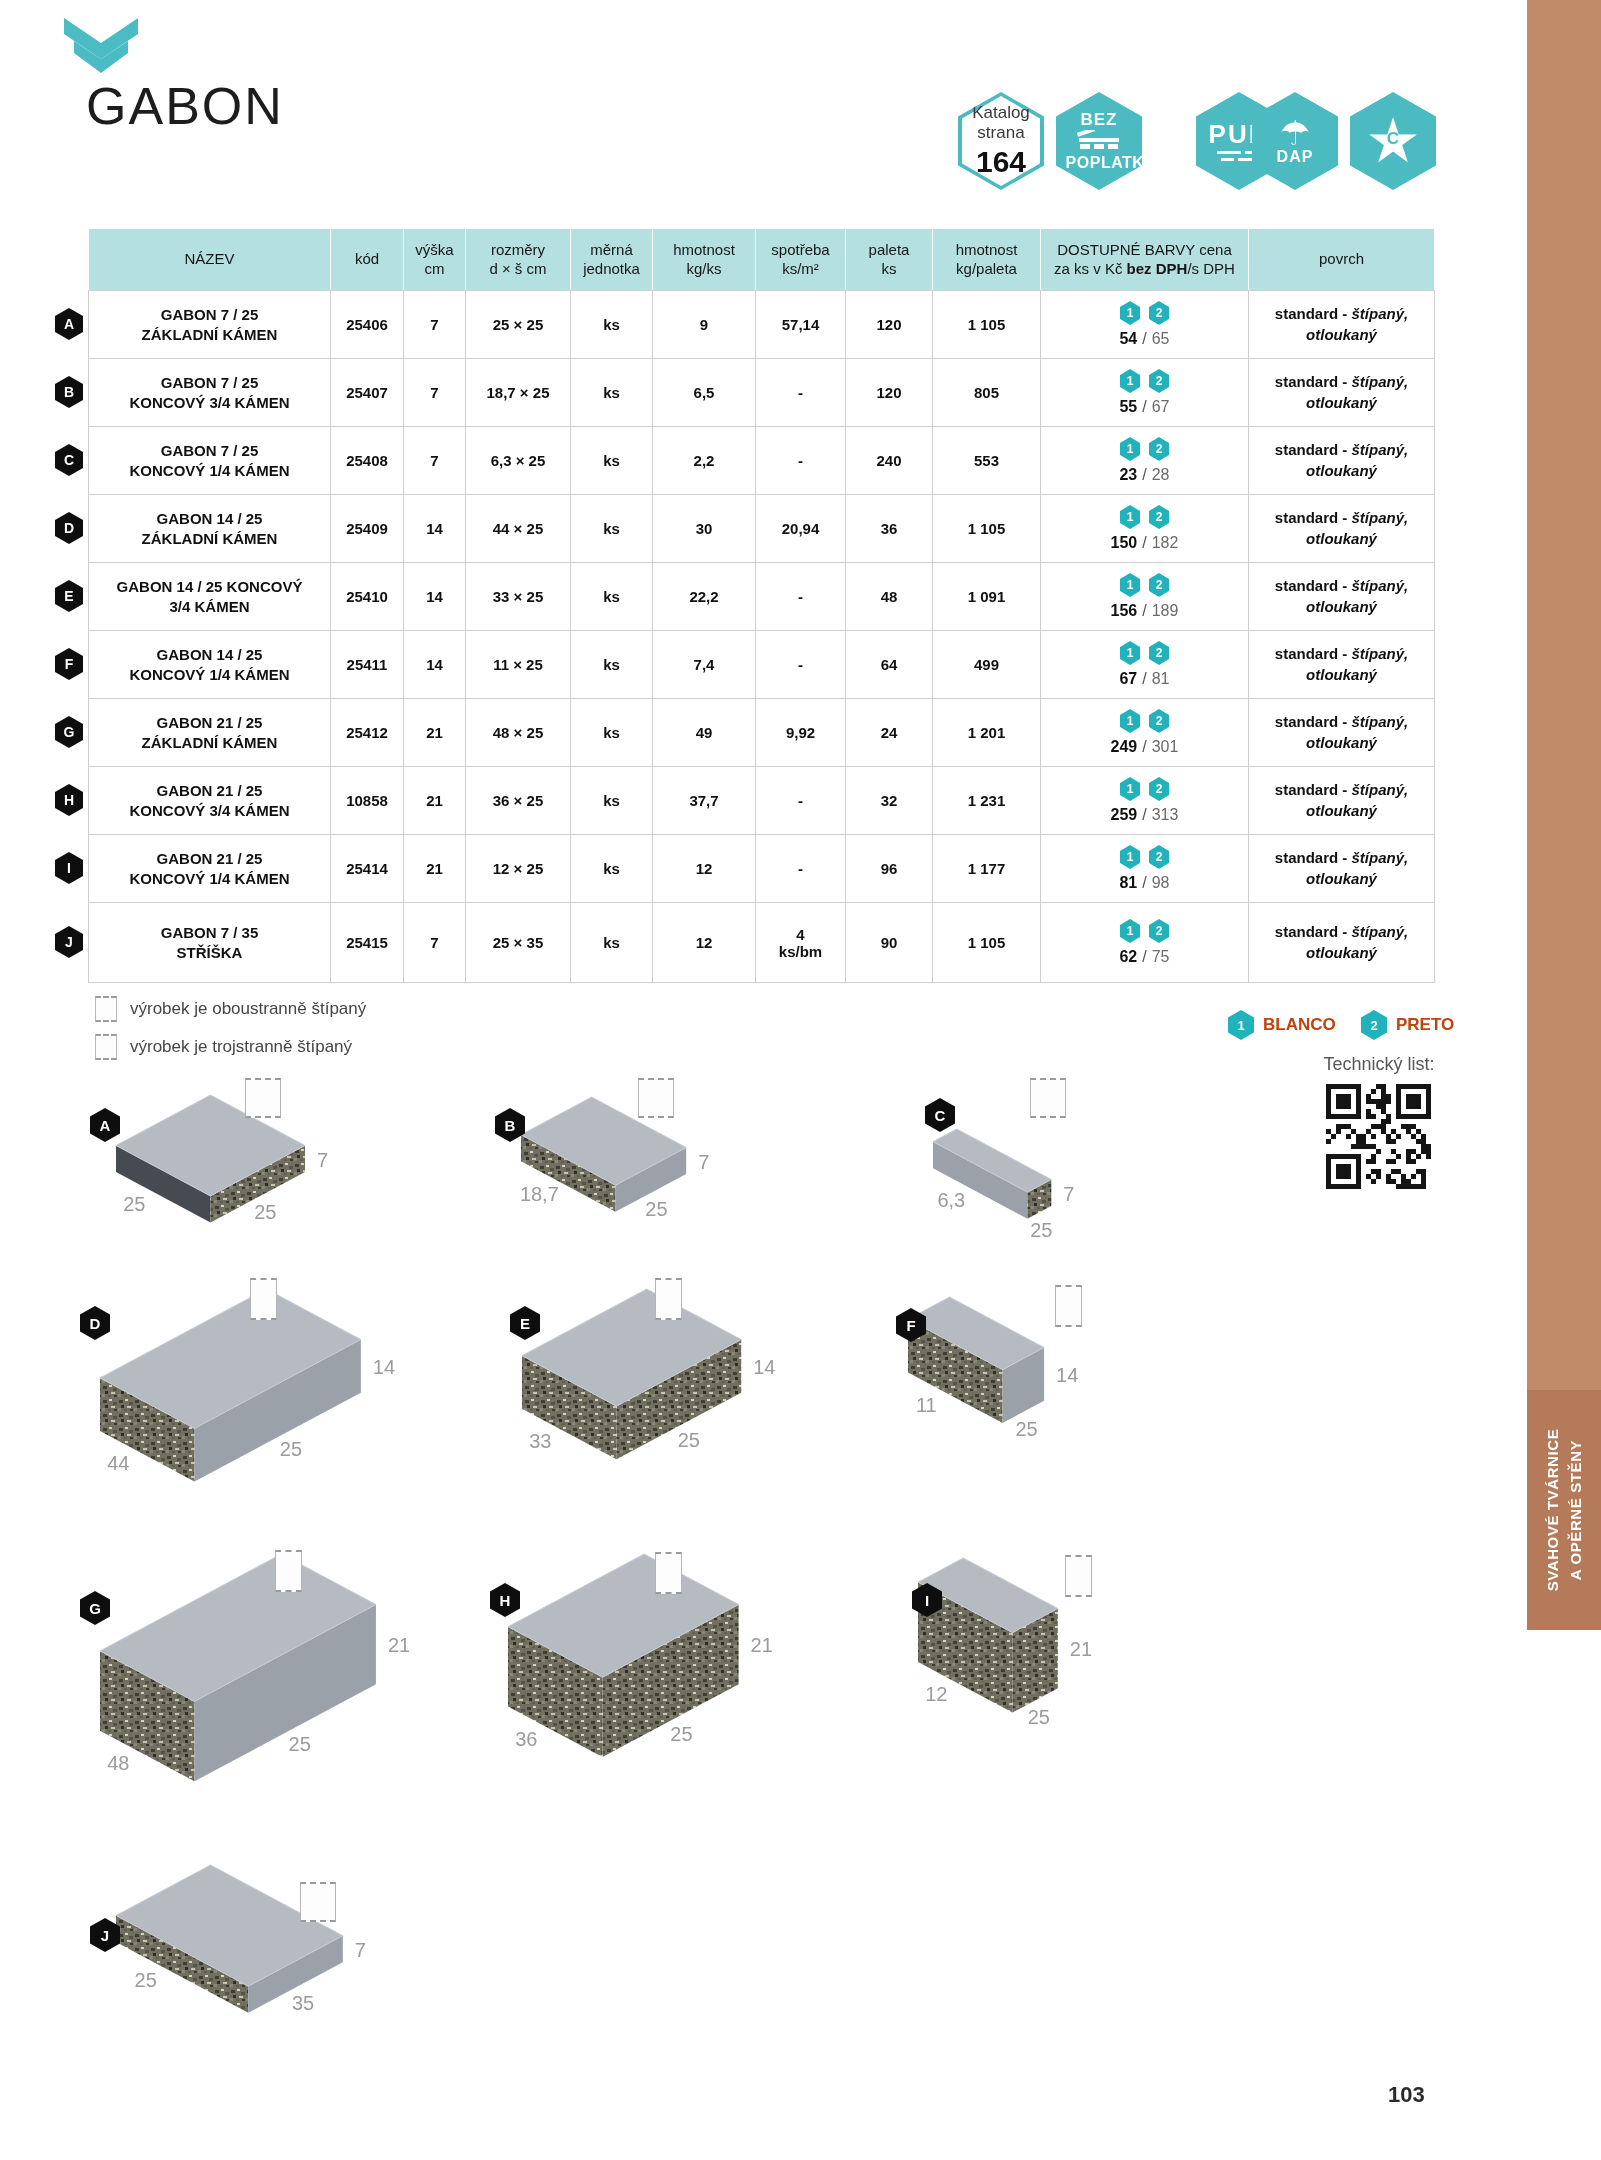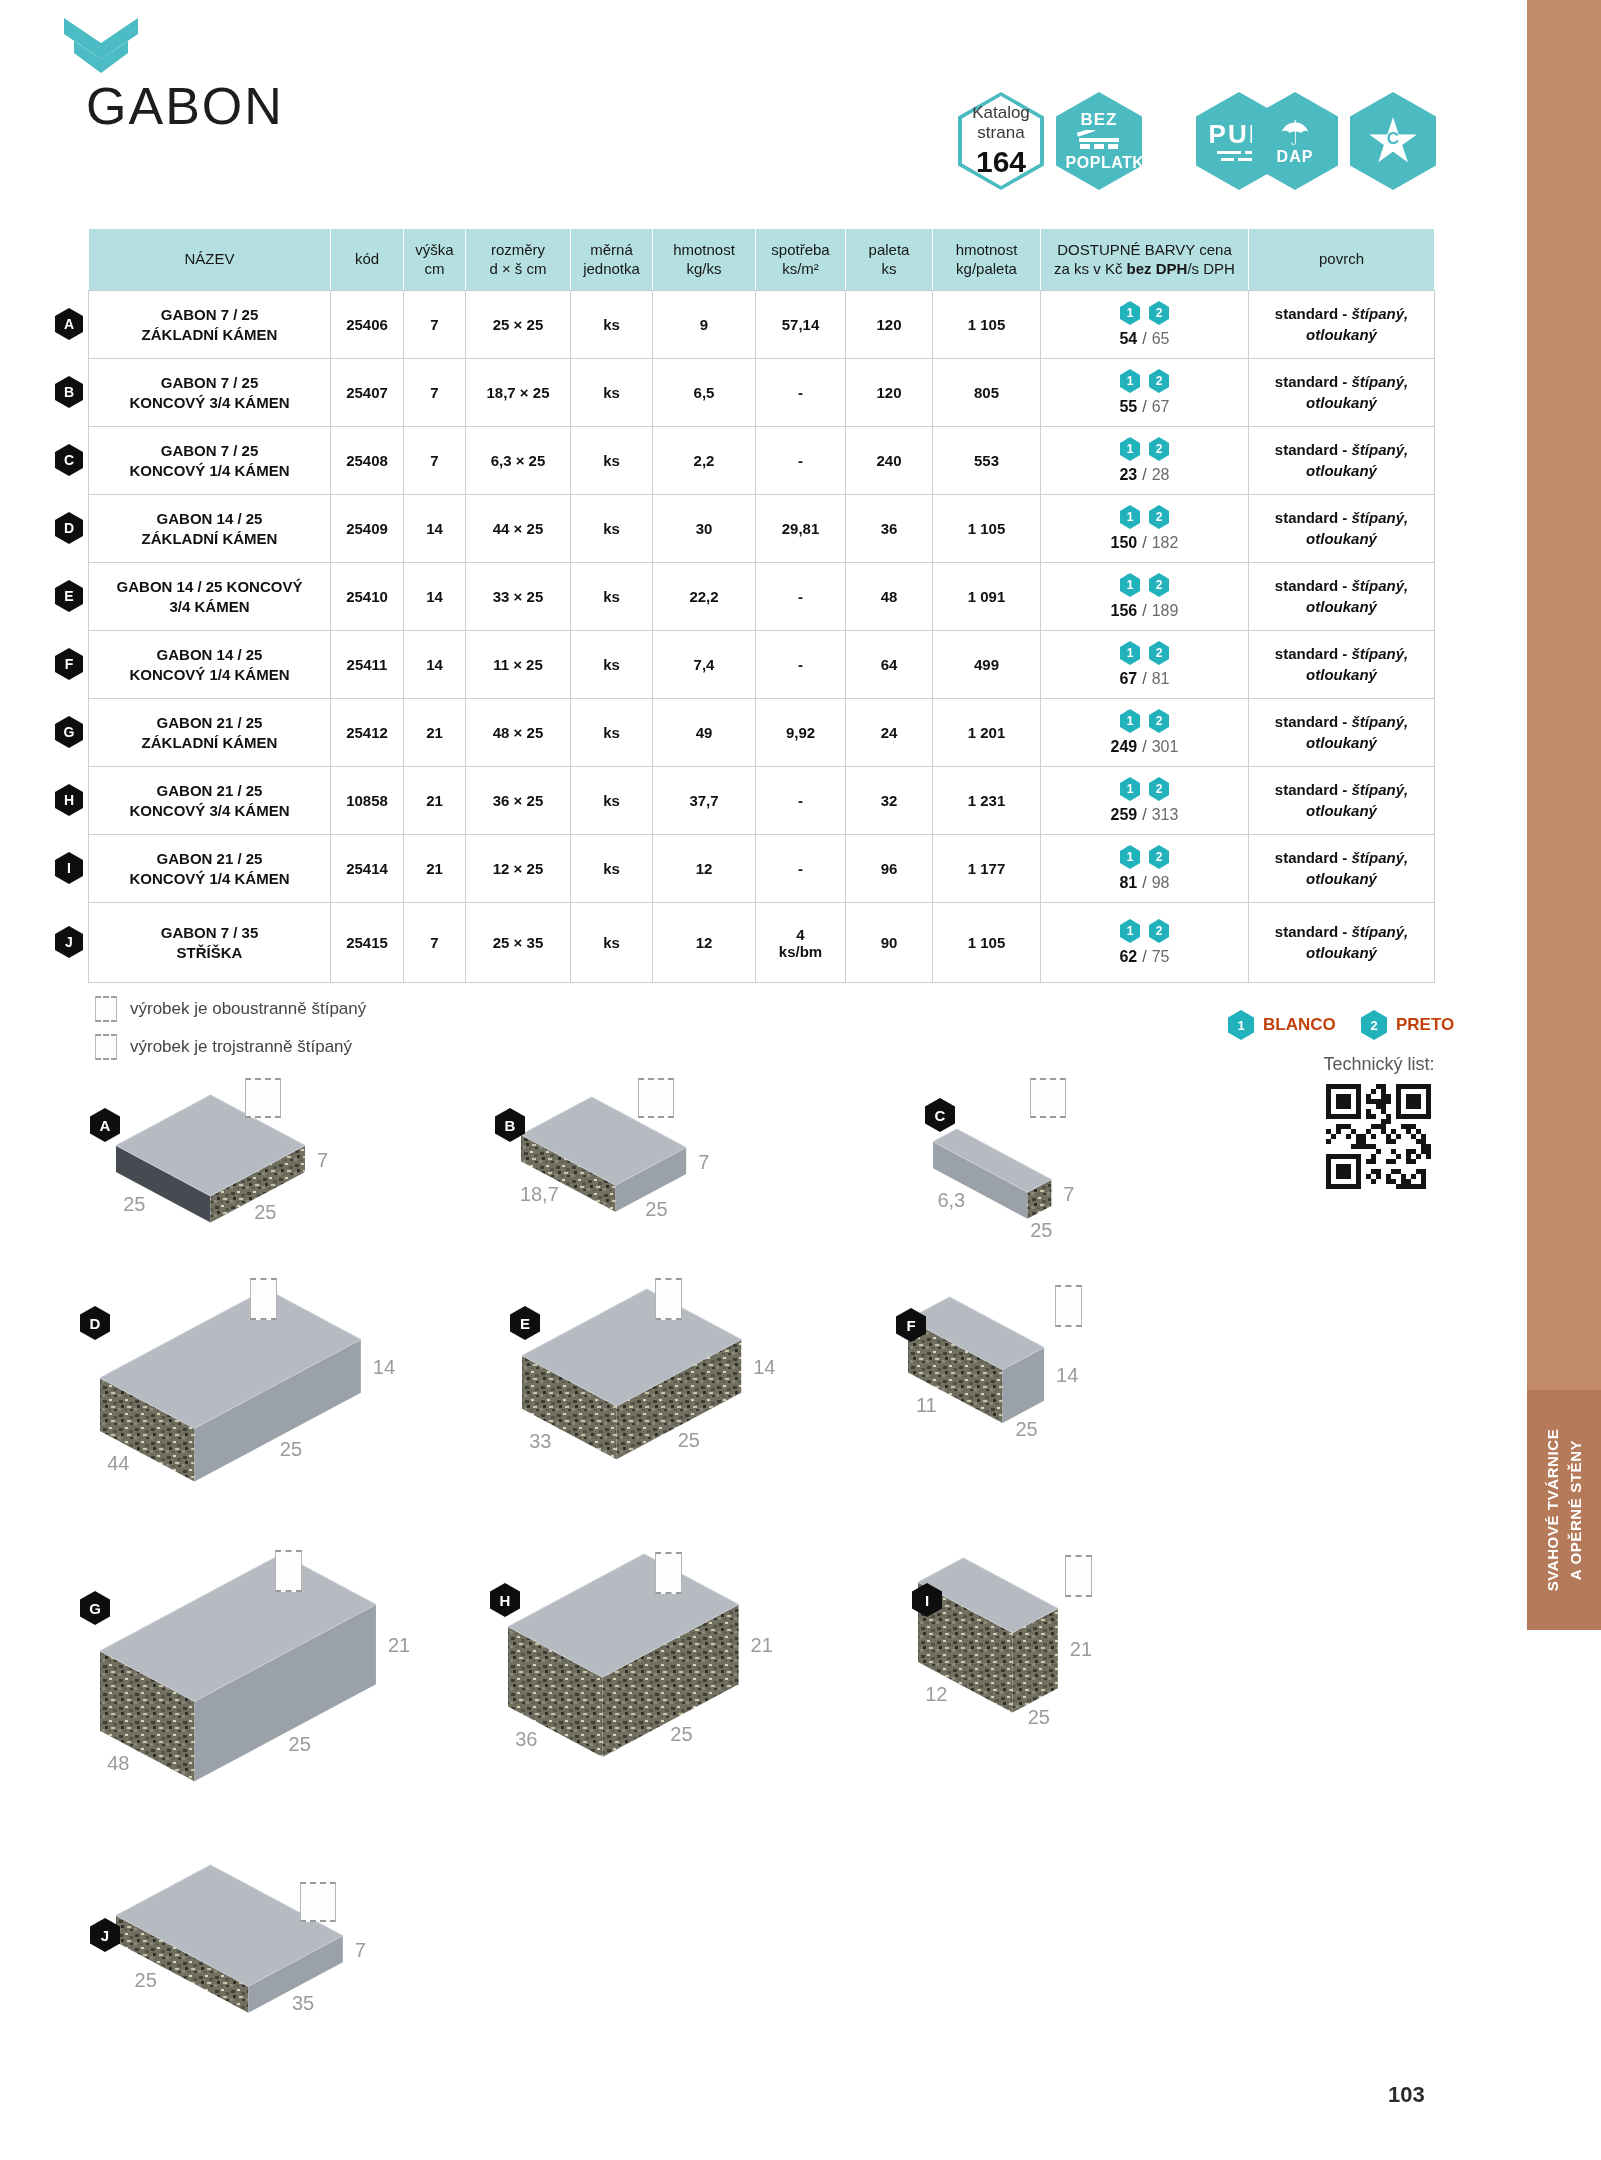--- a/index.html
+++ b/index.html
@@ -297,21 +297,21 @@
           <td class="t-name">
             <div>GABON 14 / 25</div>
             <div>ZÁKLADNÍ KÁMEN</div>
           </td>
           <td>25409</td>
           <td>14</td>
           <td>44 × 25</td>
           <td>ks</td>
           <td>30</td>
           <td>
-            <div>29,81</div>
+            <div>20,94</div>
             <div></div>
           </td>
           <td>36</td>
           <td>1 105</td>
           <td class="t-colors">
             <div class="chexes">
               <span class="chex">1</span>
               <span class="chex">2</span>
             </div>
             <div class="price"><b>150</b><span class="sep">/</span><span class="c2">182</span></div>

